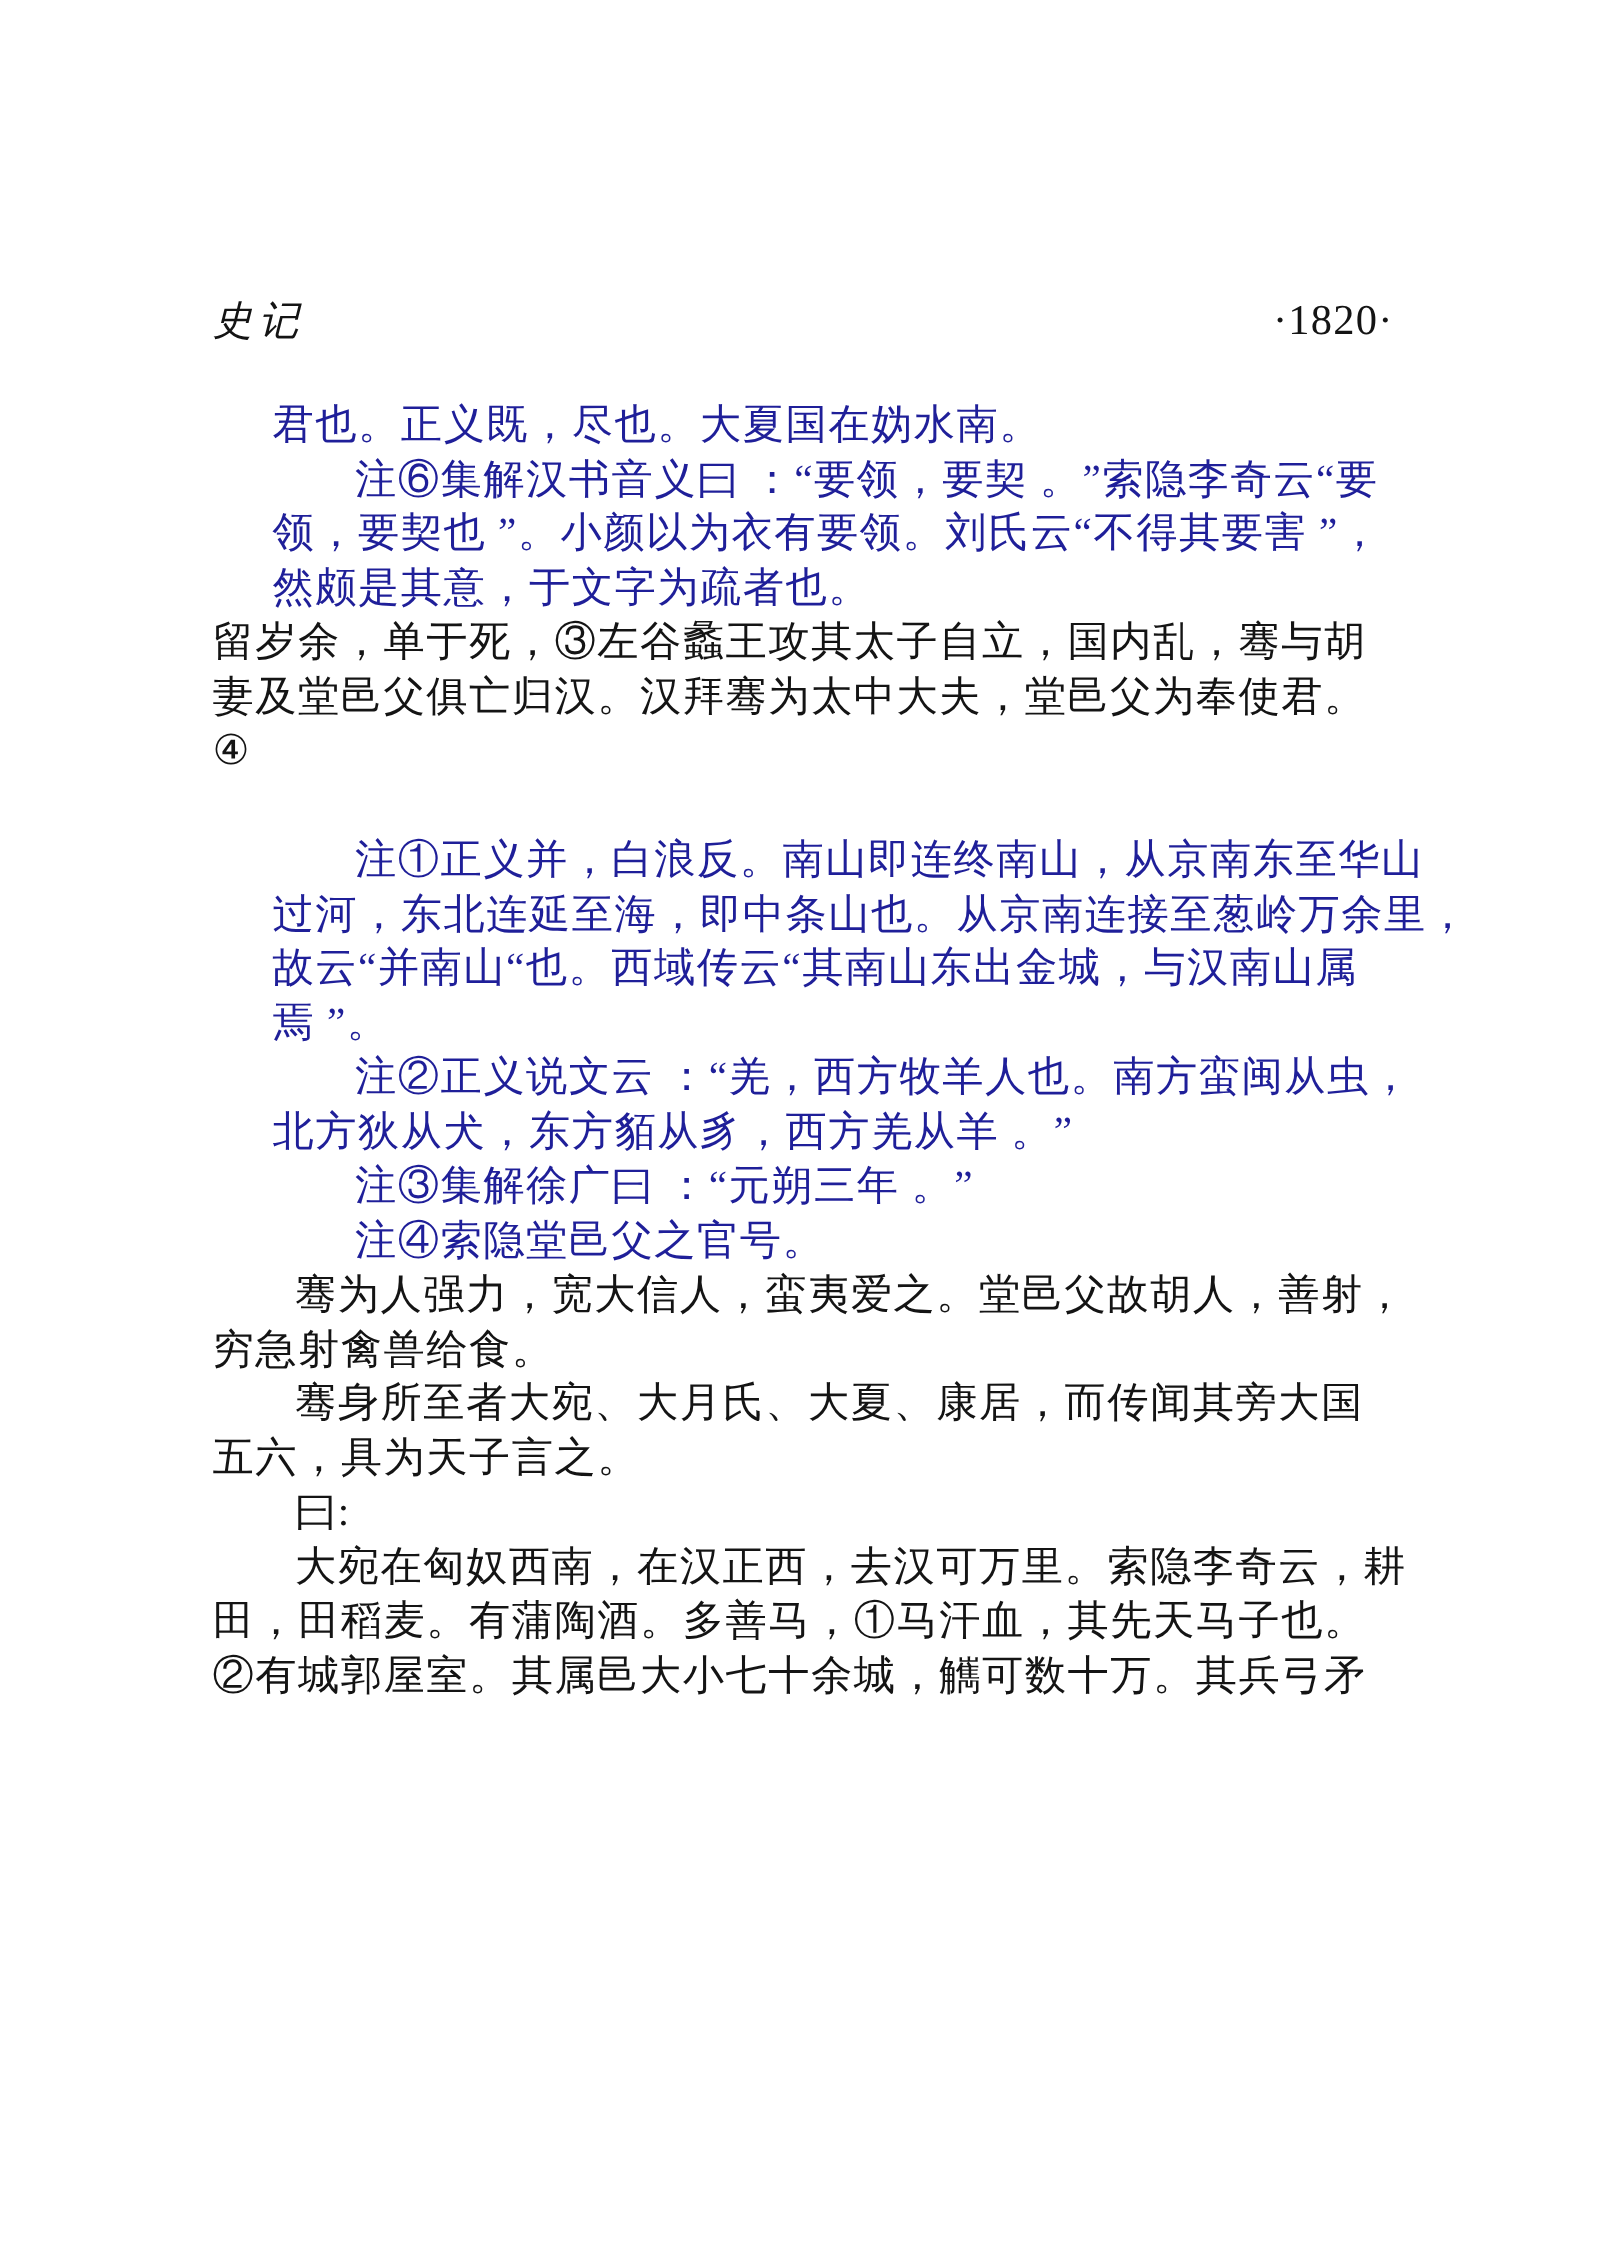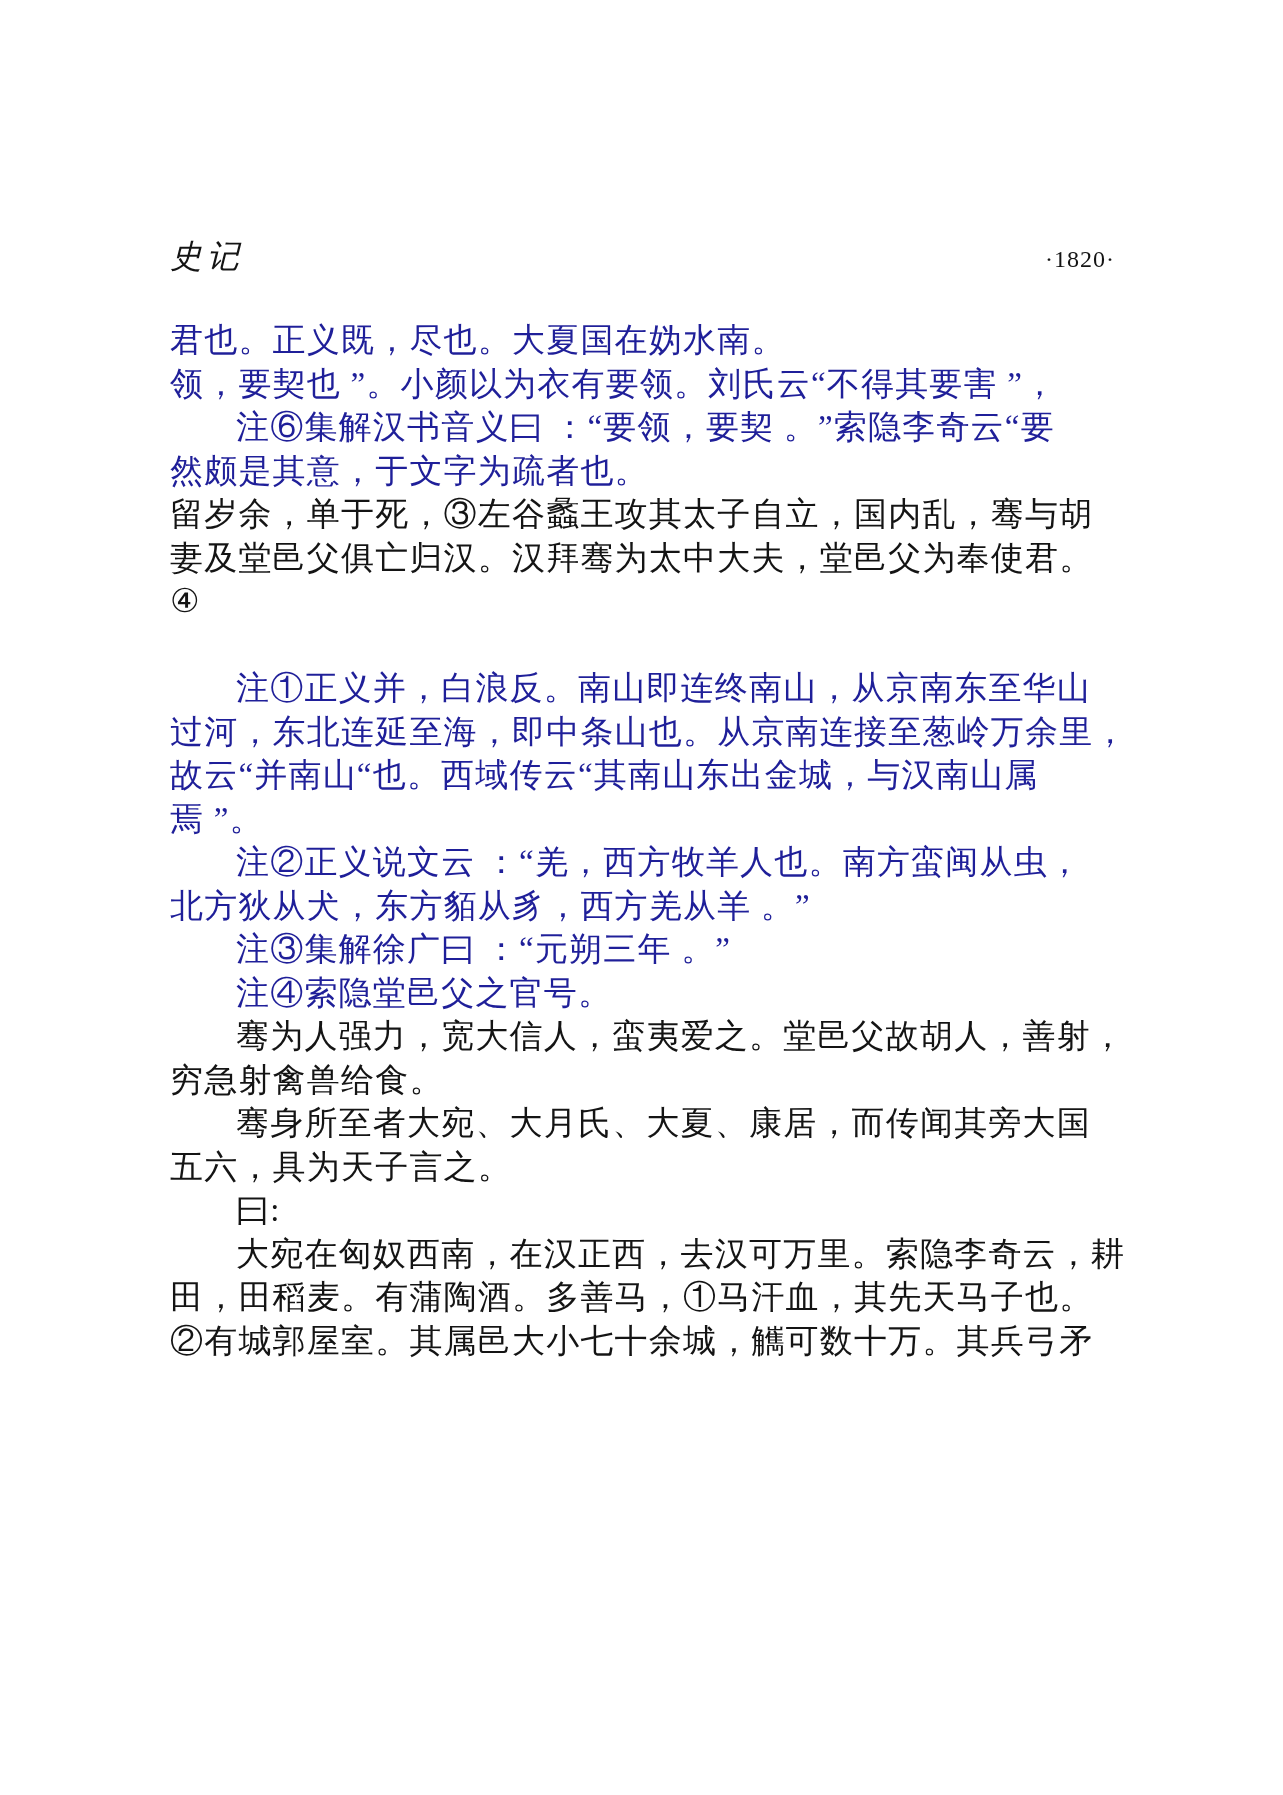--- a/index.html
+++ b/index.html
@@ -29,57 +29,58 @@
     margin-bottom: 44px;
   }
   .book-title {
     font-size: 32px;
     font-style: italic;
     font-weight: 500;
     letter-spacing: 5px;
     color: #141414;
   }
   .page-number {
-    font-size: 24px;
+    font-size: 34px;
     letter-spacing: 1px;
     color: #141414;
   }
   .page-body {
     width: 945px;
   }
   .line {
     font-size: 33px;
     height: 43.5px;
     line-height: 43.5px;
     letter-spacing: 1.2px;
     white-space: nowrap;
     color: var(--body-text, #141414);
   }
   .line.annotation {
     color: var(--annotation-text, #1f1f99);
+    margin-left: 48px;
   }
   .line.indent {
     padding-left: 66px;
   }
   .line.blank {
     
   }
 </style>
 </head>
 <body>
 
 <div class="page">
   <header class="page-header">
     <span class="book-title">史记</span>
     <span class="page-number">·1820·</span>
   </header>
   <main class="page-body" id="page-body">
       <div class="line annotation">君也。正义既，尽也。大夏国在妫水南。</div>
+      <div class="line annotation indent">注⑥集解汉书音义曰 ：“要领，要契 。”索隐李奇云“要</div>
       <div class="line annotation">领，要契也 ”。小颜以为衣有要领。刘氏云“不得其要害 ”，</div>
-      <div class="line annotation indent">注⑥集解汉书音义曰 ：“要领，要契 。”索隐李奇云“要</div>
       <div class="line annotation">然颇是其意，于文字为疏者也。</div>
       <div class="line">留岁余，单于死，③左谷蠡王攻其太子自立，国内乱，骞与胡</div>
       <div class="line">妻及堂邑父俱亡归汉。汉拜骞为太中大夫，堂邑父为奉使君。</div>
       <div class="line">④</div>
       <div class="line blank"></div>
       <div class="line annotation indent">注①正义并，白浪反。南山即连终南山，从京南东至华山</div>
       <div class="line annotation">过河，东北连延至海，即中条山也。从京南连接至葱岭万余里，</div>
       <div class="line annotation">故云“并南山“也。西域传云“其南山东出金城，与汉南山属</div>
       <div class="line annotation">焉 ”。</div>
       <div class="line annotation indent">注②正义说文云 ：“羌，西方牧羊人也。南方蛮闽从虫，</div>

